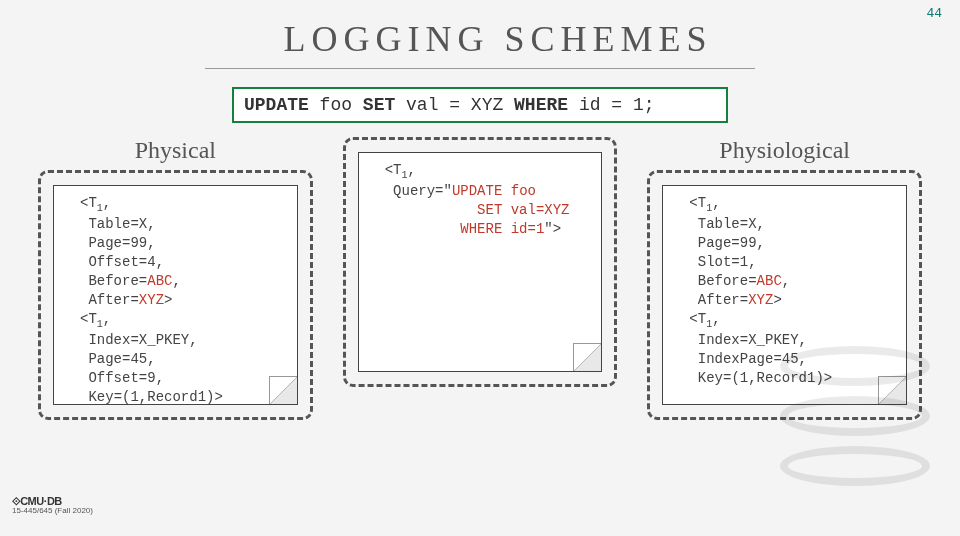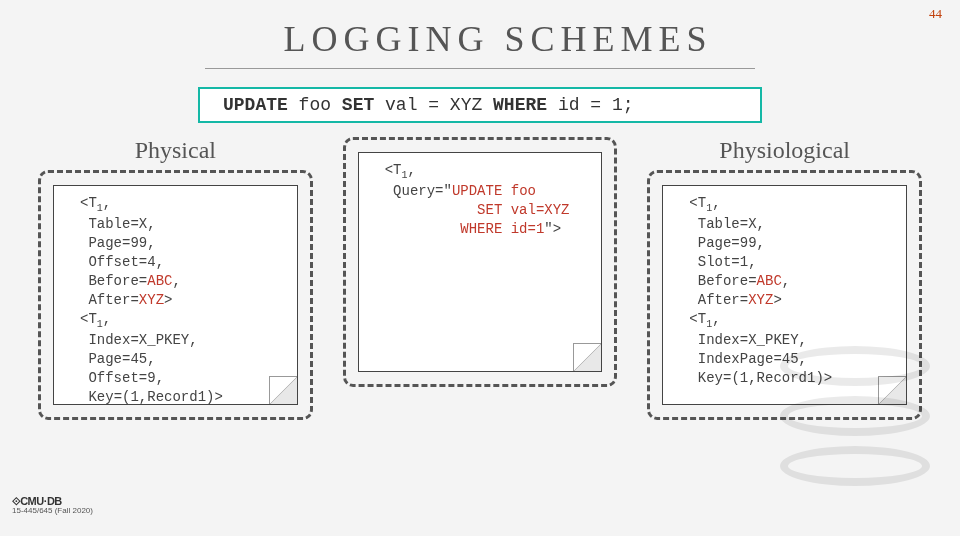--- a/index.html
+++ b/index.html
@@ -7,44 +7,44 @@
     margin: 0; padding: 0;
     width: 960px; height: 536px;
     background: #f4f4f4;
     font-family: "Times New Roman", Georgia, serif;
     color: #333;
     overflow: hidden;
     position: relative;
   }
   .page-num {
     position: absolute; top: 6px; right: 18px;
-    font-size: 13px; color: #c2410c;
-    font-family: Liberation Serif, serif;
+    font-size: 13px; color: #0f766e;
+    font-family: Liberation Mono, monospace;
   }
   .title {
     text-align: center;
     font-size: 36px;
     letter-spacing: 6px;
     color: #555;
     margin-top: 18px;
     font-weight: normal;
     padding-left: 36px;
   }
   .title-underline {
     width: 550px;
     border: none;
     border-top: 1px solid #999;
     margin: 8px auto 18px auto;
   }
   .sql-box {
-    width: 564px;
+    width: 496px;
     margin: 0 auto 14px auto;
-    border: 2px solid #14b8a6;
+    border: 2px solid #15803d;
     background: #fff;
-    padding: 6px 23px;
+    padding: 6px 10px;
     font-family: "Courier New", monospace;
     font-size: 18px;
     text-align: left;
   }
   .sql-box .kw { font-weight: bold; }
   .columns {
     display: flex;
     justify-content: center;
     padding: 0 38px;
     gap: 30px;

